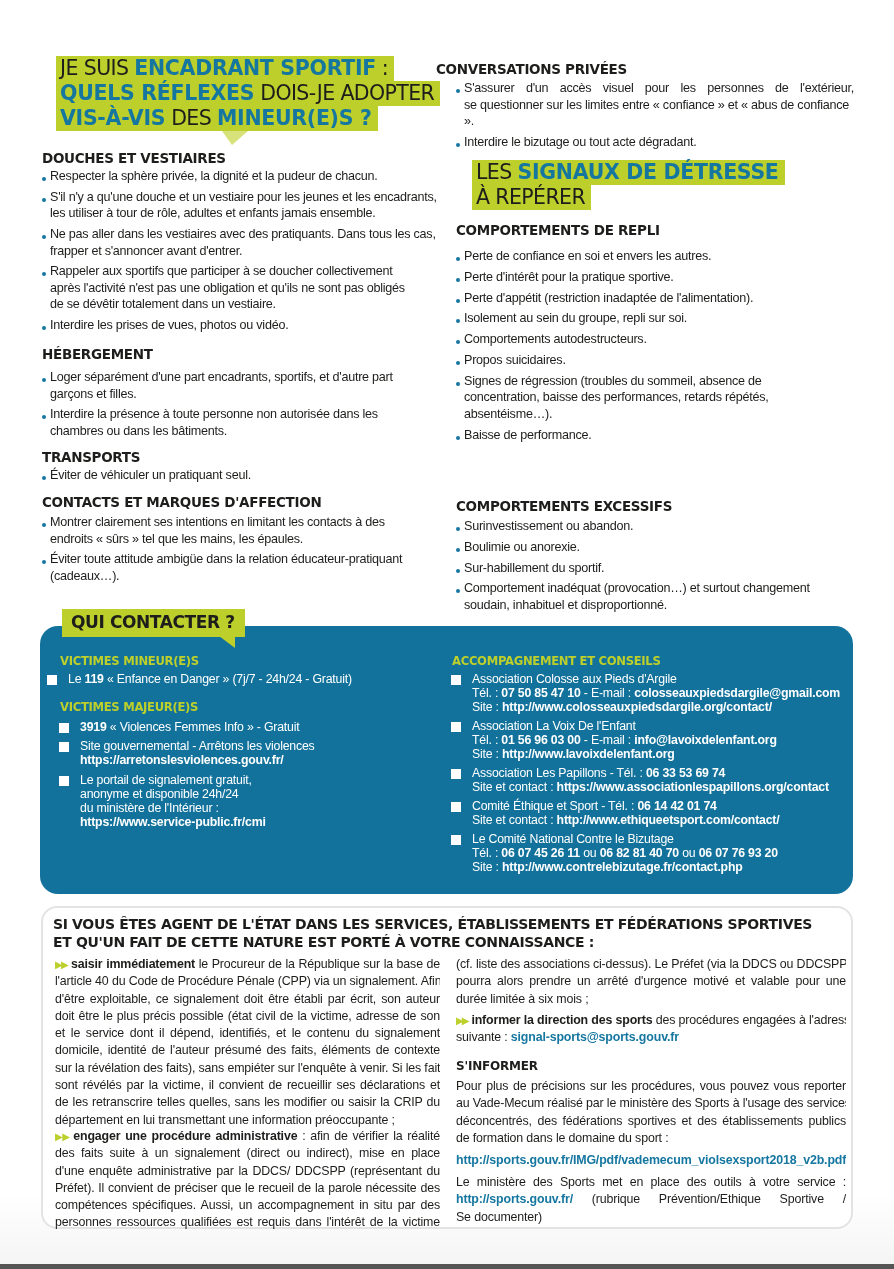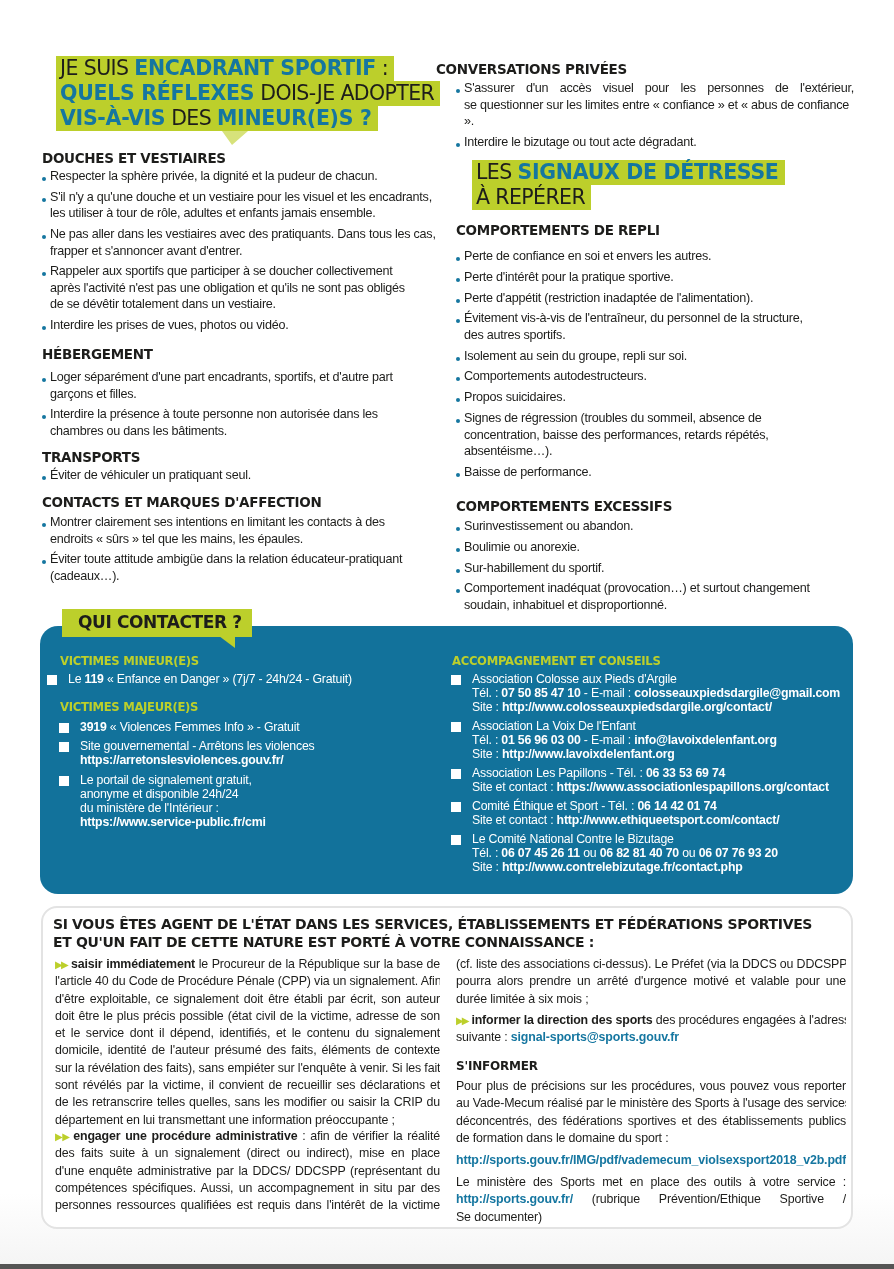--- a/index.html
+++ b/index.html
@@ -27,21 +27,21 @@
   ul.bl li::before { content: ""; position: absolute; left: 0; top: 9px; width: 4px; height: 4px;
     border-radius: 50%; background: #1576a0; }
   ul.bl li span.t { display: block; }
   .just { text-align: justify; text-align-last: left; }
 
   
   .contact-box { position: absolute; left: 40px; top: 626px; width: 813px; height: 268px;
     background: #12729b; border-radius: 18px 18px 18px 18px; }
   .contact-tab { position: absolute; left: 62px; top: 609px; background: #bccf2b;
     font-family: "DejaVu Sans", sans-serif; font-weight: bold; font-size: 17px; letter-spacing: -0.4px;
-    color: #1d1d1b; padding: 2px 10px 3px 16px; line-height: 23px; white-space: nowrap; }
+    color: #1d1d1b; padding: 2px 10px 3px 9px; line-height: 23px; white-space: nowrap; }
   .contact-tab-tail { position: absolute; left: 219px; top: 636px; width: 0; height: 0;
     border-left: 16px solid transparent; border-top: 12px solid #bccf2b; }
   .csub { position: absolute; font-family: "DejaVu Sans", sans-serif; font-weight: bold;
     font-size: 11.6px; letter-spacing: -0.3px; color: #bccf2b; white-space: nowrap; }
   ul.sq { position: absolute; list-style: none; color: #ffffff; font-size: 12.3px;
     line-height: 14px; letter-spacing: -0.2px; }
   ul.sq li { position: relative; padding-left: 23px; margin-bottom: 5px; }
   ul.sq li::before { content: ""; position: absolute; left: 2px; top: 3px; width: 10px; height: 10px;
     background: #ffffff; }
   ul.sq b { font-weight: bold; }
@@ -75,21 +75,21 @@
     <span class="row"><span class="ln"><b>VIS-À-VIS</b><span> DES </span><b>MINEUR(E)S ?</b></span></span>
   </div>
   <div class="tail" style="left:222px; top:131px;"></div>
 
   <h3 class="sec" style="left:42px; top:150px;">DOUCHES ET VESTIAIRES</h3>
   <ul class="bl" style="left:42px; top:168px; width:398px;">
     <li>
         <span class="t">Respecter la sphère privée, la dignité et la pudeur de chacun.</span>
       </li>
     <li>
-        <span class="t">S'il n'y a qu'une douche et un vestiaire pour les visuel et les encadrants,</span>
+        <span class="t">S'il n'y a qu'une douche et un vestiaire pour les jeunes et les encadrants,</span>
         <span class="t">les utiliser à tour de rôle, adultes et enfants jamais ensemble.</span>
       </li>
     <li>
         <span class="t">Ne pas aller dans les vestiaires avec des pratiquants. Dans tous les cas,</span>
         <span class="t">frapper et s'annoncer avant d'entrer.</span>
       </li>
     <li>
         <span class="t">Rappeler aux sportifs que participer à se doucher collectivement</span>
         <span class="t">après l'activité n'est pas une obligation et qu'ils ne sont pas obligés</span>
         <span class="t">de se dévêtir totalement dans un vestiaire.</span>
@@ -149,24 +149,20 @@
   <h3 class="sec" style="left:456px; top:222px;">COMPORTEMENTS DE REPLI</h3>
   <ul class="bl" style="left:456px; top:248px; width:398px;">
     <li>
         <span class="t">Perte de confiance en soi et envers les autres.</span>
       </li>
     <li>
         <span class="t">Perte d'intérêt pour la pratique sportive.</span>
       </li>
     <li>
         <span class="t">Perte d'appétit (restriction inadaptée de l'alimentation).</span>
-      </li>
-    <li>
-        <span class="t">Évitement vis-à-vis de l'entraîneur, du personnel de la structure,</span>
-        <span class="t">des autres sportifs.</span>
       </li>
     <li>
         <span class="t">Isolement au sein du groupe, repli sur soi.</span>
       </li>
     <li>
         <span class="t">Comportements autodestructeurs.</span>
       </li>
     <li>
         <span class="t">Propos suicidaires.</span>
       </li>
@@ -268,20 +264,21 @@
     <span class="l">sur la révélation des faits), sans empiéter sur l'enquête à venir. Si les faits</span>
     <span class="l">sont révélés par la victime, il convient de recueillir ses déclarations et</span>
     <span class="l">de les retranscrire telles quelles, sans les modifier ou saisir la CRIP du</span>
     <span class="l last">département en lui transmettant une information préoccupante ;</span>
   </div>
 
   <div class="para" style="left:55px; top:1128px; width:385px;">
     <span class="l"><span class="arrows">▶▶</span><b>engager une procédure administrative</b><span> : afin de vérifier la réalité</span></span>
     <span class="l">des faits suite à un signalement (direct ou indirect), mise en place</span>
     <span class="l">d'une enquête administrative par la DDCS/ DDCSPP (représentant du</span>
+    <span class="l">Préfet). Il convient de préciser que le recueil de la parole nécessite des</span>
     <span class="l">compétences spécifiques. Aussi, un accompagnement in situ par des</span>
     <span class="l">personnes ressources qualifiées est requis dans l'intérêt de la victime</span>
   </div>
 
   <div class="para" style="left:456px; top:956px; width:390px;">
     <span class="l">(cf. liste des associations ci-dessus). Le Préfet (via la DDCS ou DDCSPP)</span>
     <span class="l">pourra alors prendre un arrêté d'urgence motivé et valable pour une</span>
     <span class="l last">durée limitée à six mois ;</span>
   </div>
 

